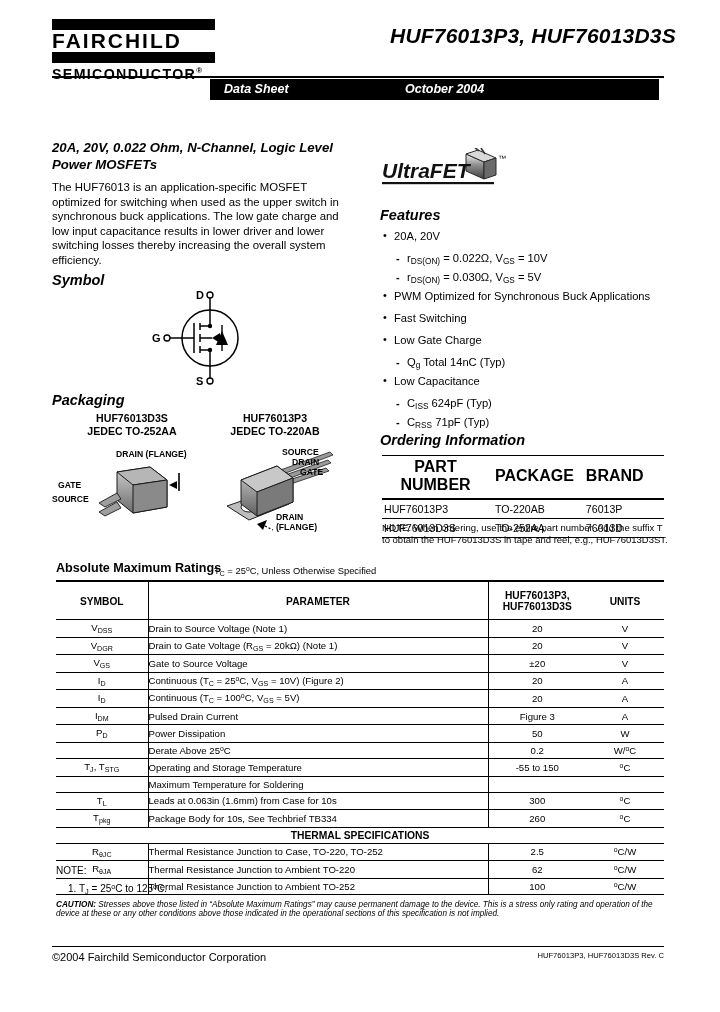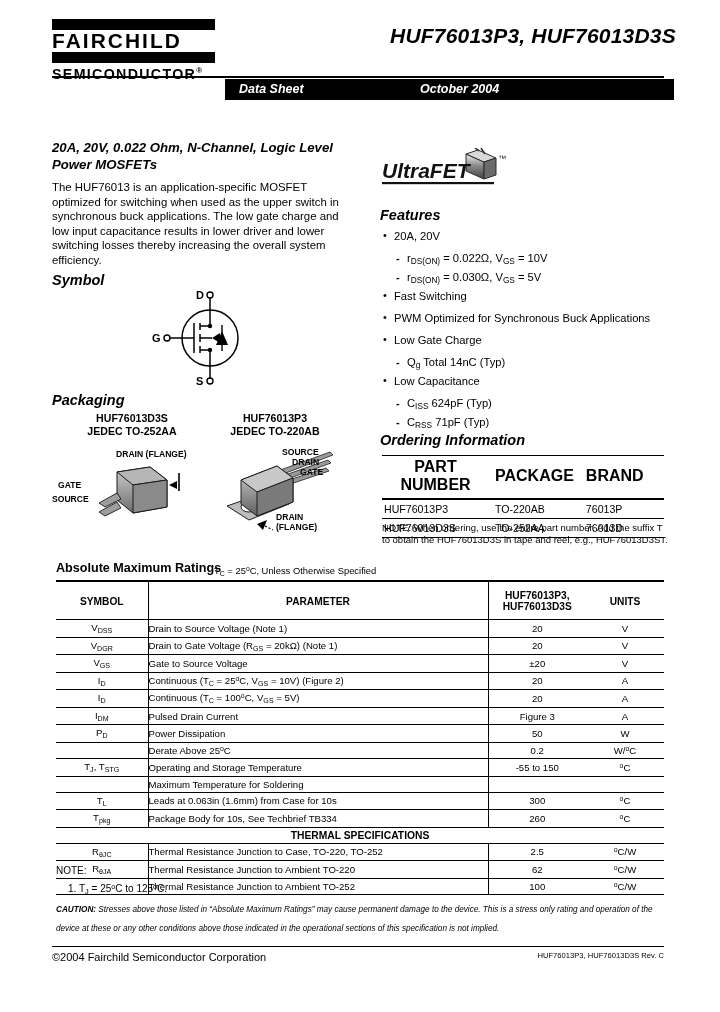--- a/index.html
+++ b/index.html
@@ -38,21 +38,21 @@
     text-align: center;
     font-style: italic; font-weight: bold; font-size: 21px;
     letter-spacing: 0.2px;
   }
 
   .hdr-rule {
     position: absolute; left: 52px; top: 76px; width: 612px;
     height: 2px; background: #000;
   }
   .ds-band {
-    position: absolute; left: 225px; top: 79px; width: 449px; height: 21px;
+    position: absolute; left: 210px; top: 79px; width: 449px; height: 21px;
     background: #000; color: #fff;
   }
   .ds-band .ds-label {
     position: absolute; left: 14px; top: 3px;
     font-style: italic; font-weight: bold; font-size: 12.5px;
   }
   .ds-band .ds-date {
     position: absolute; left: 195px; top: 3px;
     font-style: italic; font-weight: bold; font-size: 12.5px;
   }
@@ -177,21 +177,21 @@
   tr.last td { border-bottom: 1.6px solid #000; }
 
   
   .note-block {
     position: absolute; left: 56px; top: 864px; width: 610px;
     font-size: 10px; line-height: 13px;
   }
   .note-item { margin-left: 12px; margin-top: 3px; font-size: 10px; }
   .caution {
     position: absolute; left: 56px; top: 900px; width: 610px;
-    font-style: italic; font-size: 8.2px; line-height: 19px;
+    font-style: italic; font-size: 8.2px; line-height: 9px;
   }
   .caution b { font-style: italic; font-weight: bold; }
 
   .foot-rule {
     position: absolute; left: 52px; top: 946px; width: 612px;
     height: 1.4px; background: #000;
   }
   .foot-left {
     position: absolute; left: 52px; top: 951px; font-size: 11px;
   }
@@ -350,22 +350,22 @@
   <div class="pkg-txt" style="left:292px;top:457px;">DRAIN</div>
   <div class="pkg-txt" style="left:300px;top:467px;">GATE</div>
   <div class="pkg-txt" style="left:276px;top:512px;">DRAIN
 (FLANGE)</div>
 
   <div class="sec-head sec-features">Features</div>
   <div class="feat-list" id="feat-list">
       <div class="feat">20A, 20V</div>
       <div class="feat sub">r<sub>DS(ON)</sub> = 0.022Ω, V<sub>GS</sub> = 10V</div>
       <div class="feat sub">r<sub>DS(ON)</sub> = 0.030Ω, V<sub>GS</sub> = 5V</div>
+      <div class="feat">PWM Optimized for Synchronous Buck Applications</div>
       <div class="feat">Fast Switching</div>
-      <div class="feat">PWM Optimized for Synchronous Buck Applications</div>
       <div class="feat">Low Gate Charge</div>
       <div class="feat sub">Q<sub>g</sub> Total 14nC (Typ)</div>
       <div class="feat">Low Capacitance</div>
       <div class="feat sub">C<sub>ISS</sub> 624pF (Typ)</div>
       <div class="feat sub">C<sub>RSS</sub> 71pF (Typ)</div>
     </div>
 
   <div class="sec-head sec-ordering">Ordering Information</div>
   <div class="ord-wrap">
     <table class="ord">

